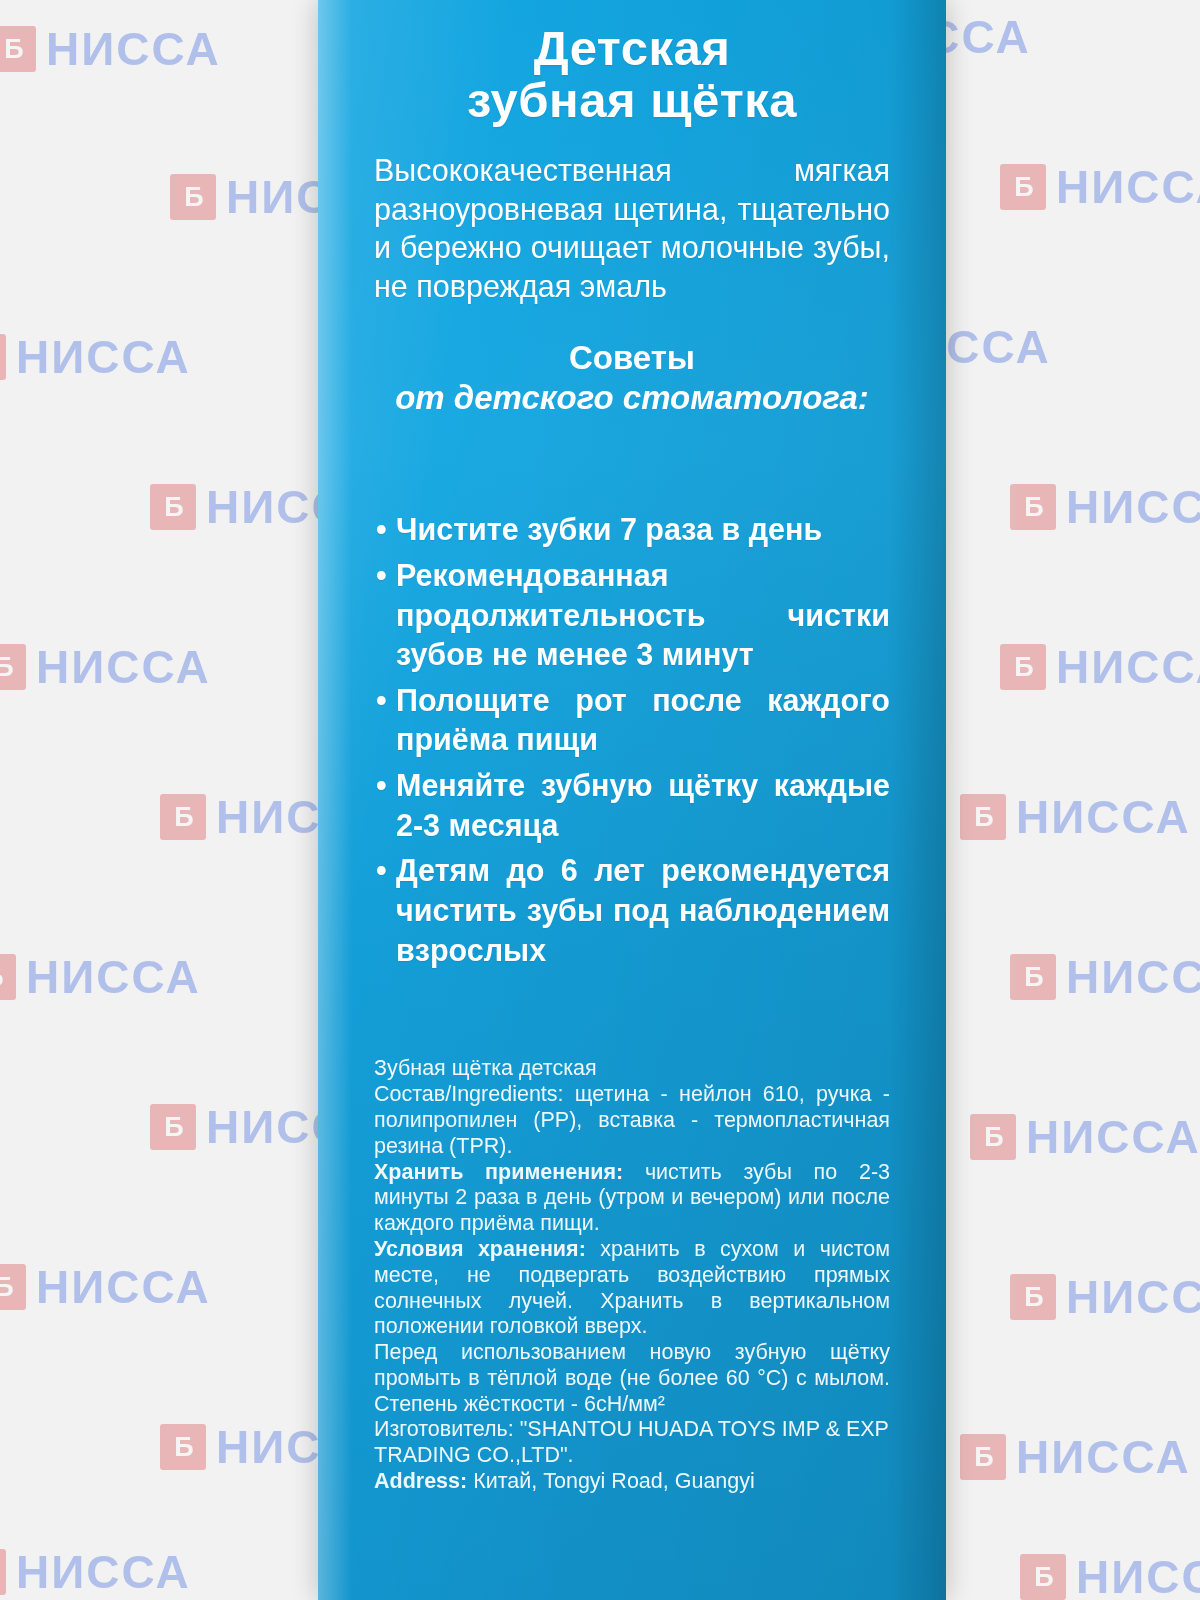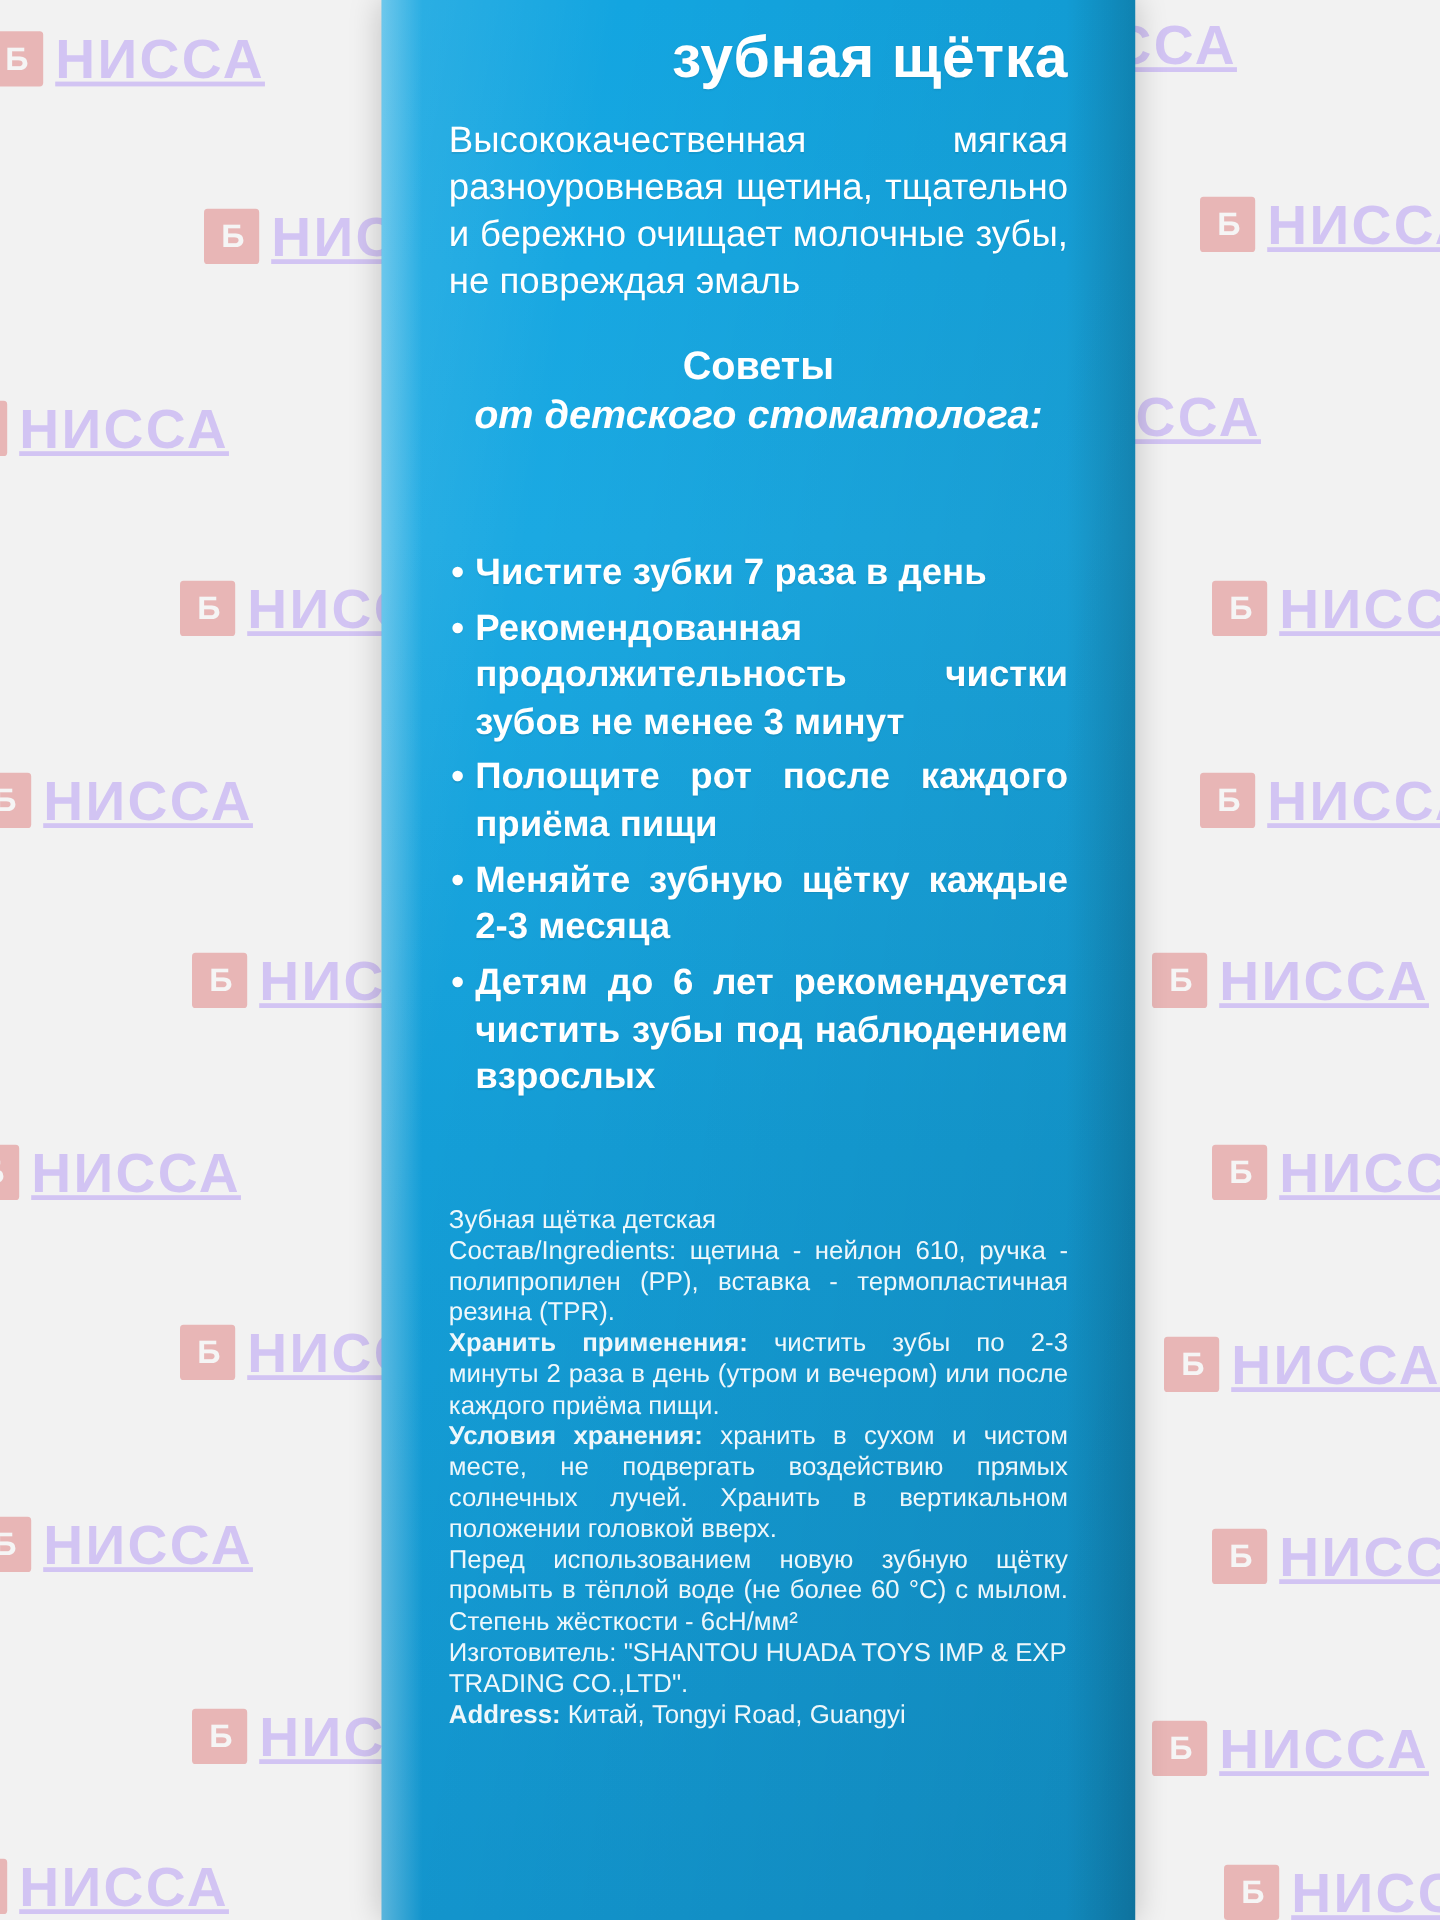--- a/index.html
+++ b/index.html
@@ -37,25 +37,24 @@
     color: #ffffff;
     font-weight: bold;
     font-size: 27px;
     display: flex;
     align-items: center;
     justify-content: center;
     border-radius: 3px;
     letter-spacing: -2px;
   }
   .wm .wm-text {
-    color: #8b5cf6;
+    color: #1d4ed8;
     font-weight: bold;
     font-size: 46px;
     letter-spacing: 2px;
-    text-decoration: underline;
   }
 
   
   #package {
     position: absolute;
     left: 318px;
     top: 0;
     width: 628px;
     height: 1600px;
     background:
@@ -95,21 +94,21 @@
   
   .title {
     text-align: center;
     font-size: 49px;
     font-weight: bold;
     line-height: 1.07;
     margin-top: 22px;
     letter-spacing: 0.5px;
     text-shadow: 0 1px 2px rgba(0,0,0,0.10);
   }
-  .title .l2 { display: block; text-align: right; }
+  .title .l2 { display: block; }
 
   .lede {
     margin-top: 24px;
     font-size: 30.5px;
     font-weight: normal;
     line-height: 1.27;
     text-align: justify;
     text-align-last: left;
     text-shadow: 0 1px 1px rgba(0,0,0,0.08);
   }
@@ -256,20 +255,21 @@
   <div class="wm" style="left:1020px; top:1550px;">
       <span class="wm-mark">Б</span>
       <span class="wm-text">НИССА</span>
     </div>
 </div>
 
 <div id="package">
   <div class="content">
 
     <div class="title">
+      <span>Детская</span>
       <span class="l2">зубная  щётка</span>
     </div>
 
     <div class="lede">Высококачественная мягкая разноуровневая щетина, тщательно и бережно очищает молочные зубы, не повреждая эмаль</div>
 
     <div class="advice-head">
       <span>Советы</span>
       <span class="l2">от детского стоматолога:</span>
     </div>
 

